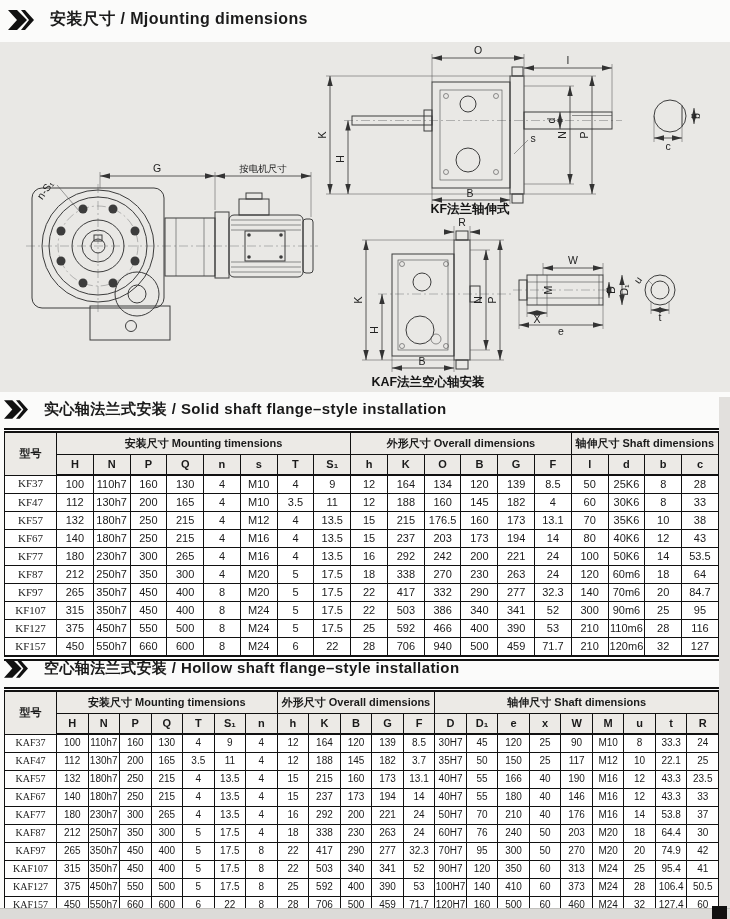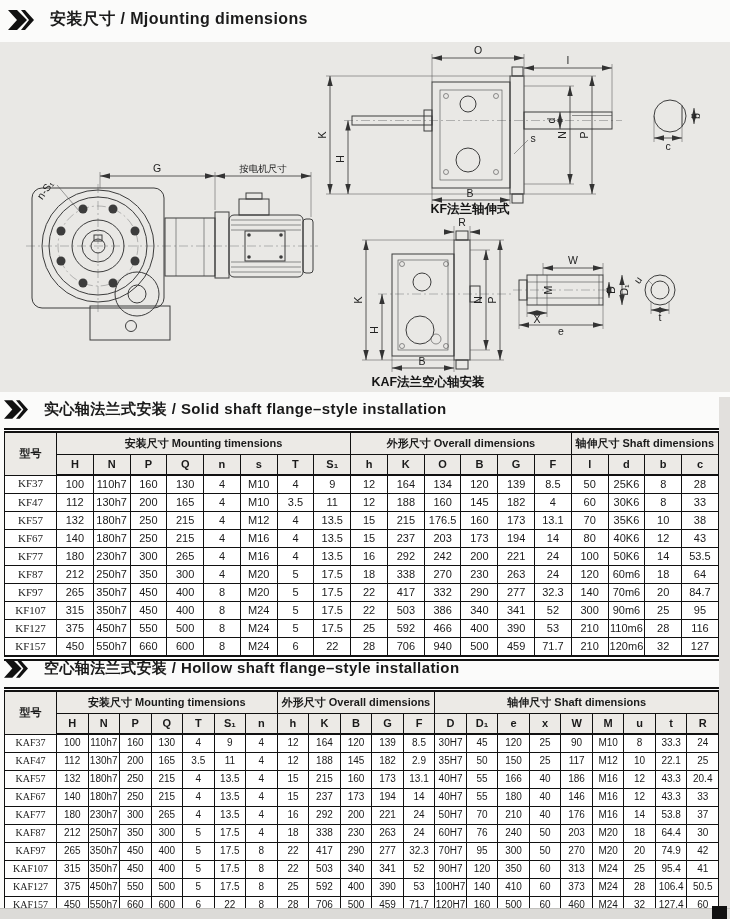--- a/index.html
+++ b/index.html
@@ -638,21 +638,21 @@
           <td>130h7</td>
           <td>200</td>
           <td>165</td>
           <td>3.5</td>
           <td>11</td>
           <td>4</td>
           <td>12</td>
           <td>188</td>
           <td>145</td>
           <td>182</td>
-          <td>2.9</td>
+          <td>3.7</td>
           <td>35H7</td>
           <td>50</td>
           <td>150</td>
           <td>25</td>
           <td>117</td>
           <td>M12</td>
           <td>10</td>
           <td>22.1</td>
           <td>25</td>
         </tr>
@@ -667,25 +667,25 @@
           <td>4</td>
           <td>15</td>
           <td>215</td>
           <td>160</td>
           <td>173</td>
           <td>13.1</td>
           <td>40H7</td>
           <td>55</td>
           <td>166</td>
           <td>40</td>
-          <td>186</td>
+          <td>190</td>
           <td>M16</td>
           <td>12</td>
           <td>43.3</td>
-          <td>20.4</td>
+          <td>23.5</td>
         </tr>
         <tr>
           <td class="model">KAF67</td>
           <td>140</td>
           <td>180h7</td>
           <td>250</td>
           <td>215</td>
           <td>4</td>
           <td>13.5</td>
           <td>4</td>

